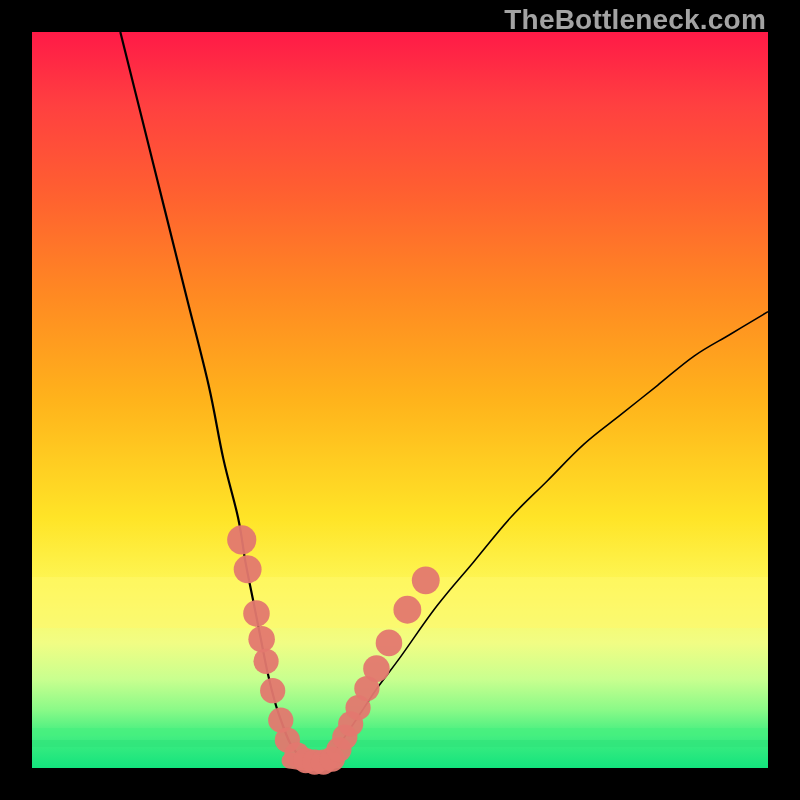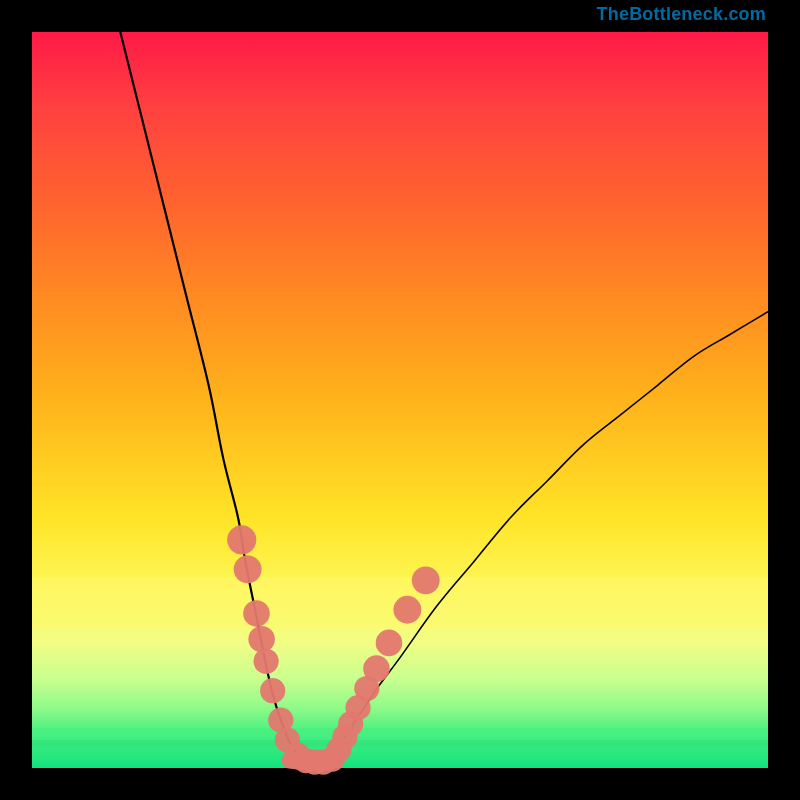--- a/index.html
+++ b/index.html
@@ -59,23 +59,23 @@
     left: 0; width: 100%;
     top: 96.2%; height: 1%;
     background: #2fe37a;
     opacity: 0.6;
   }
   .watermark {
     position: absolute;
     top: 4px;
     right: 34px;
     font-family: Arial, Helvetica, sans-serif;
-    font-size: 18px;
+    font-size: 28px;
     font-weight: 600;
-    color: #0369a1;
+    color: #a3a3a3;
     letter-spacing: 0.2px;
   }
   svg.curves {
     position: absolute;
     top: 32px;
     left: 32px;
     width: 736px;
     height: 736px;
     overflow: visible;
   }

